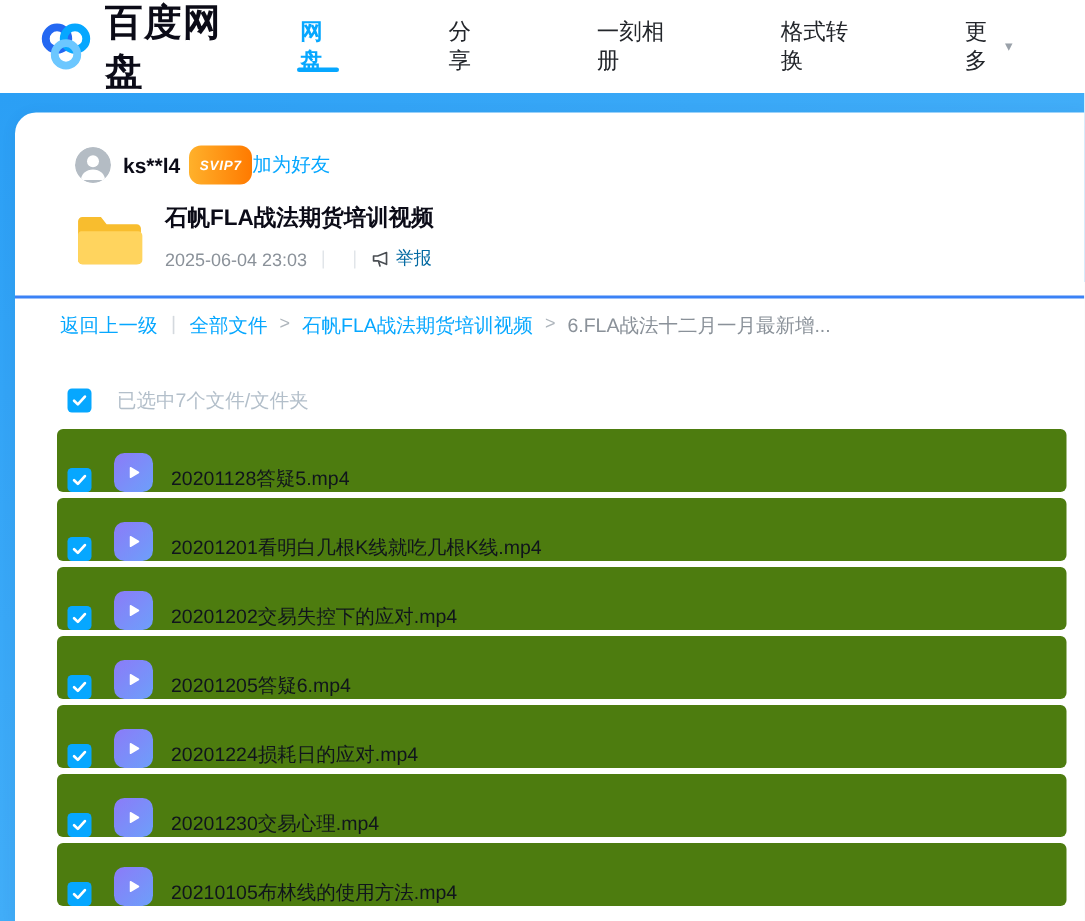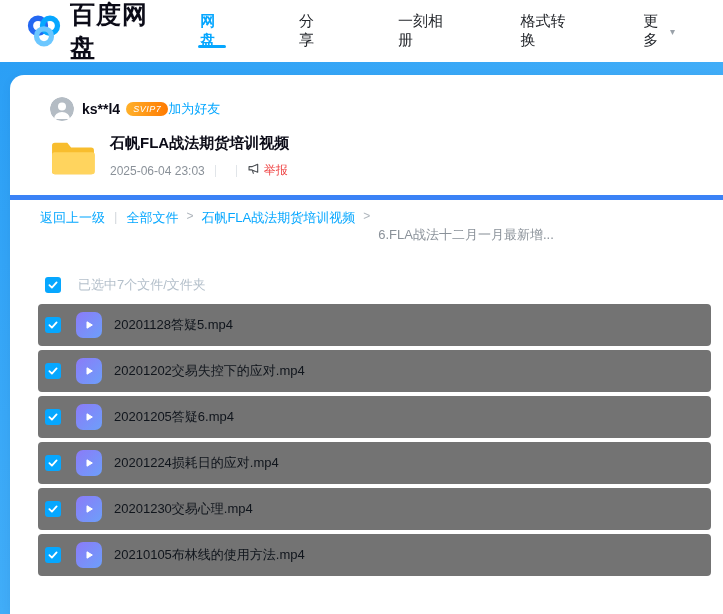--- a/index.html
+++ b/index.html
@@ -26,55 +26,55 @@
     background:linear-gradient(90deg,#2b9ff5 0%,#41adf8 100%); }
   .left-strip { position:absolute; top:62px; left:0; width:10px; height:552px;
     background:linear-gradient(180deg,#2b9ff5 0%,#41adf8 100%); }
 
   
   .card { position:absolute; top:75px; left:10px; width:713px; height:539px;
     background:#fff; border-top-left-radius:14px; overflow:hidden;
     box-shadow:0 2px 10px rgba(9,64,120,.08); }
 
   
-  .share-head { padding:22px 30px 16px 40px; border-bottom:5px solid #3b82f6; }
+  .share-head { padding:22px 30px 16px 40px; border-bottom:2px solid #3b82f6; }
   .owner-row { display:flex; align-items:center; }
   .avatar { width:24px; height:24px; border-radius:50%; overflow:hidden; display:inline-flex; cursor:pointer; }
   .owner-name { margin-left:8px; font-size:14px; font-weight:bold; color:#0b0b17; }
-  .vip-badge { margin-left:6px; display:inline-flex; align-items:center; height:14px;
+  .vip-badge { margin-left:6px; display:inline-flex; align-items:center; height:26px;
     padding:0 7px; border-radius:8px; background:linear-gradient(90deg,#ffb12b,#ff7a00);
-    color:#fff; font-size:9px; font-weight:normal; font-style:italic; letter-spacing:.5px; }
+    color:#fff; font-size:9px; font-weight:bold; font-style:italic; letter-spacing:.5px; }
   .add-friend { font-size:13px; color:#06a7ff; text-decoration:none; cursor:pointer; }
   .file-head { display:flex; align-items:center; margin-top:13px; }
   .folder-icon { width:46px; height:40px; display:inline-flex; }
   .file-meta { margin-left:14px; }
   .share-title { font-size:15px; font-weight:bold; color:#0b0b17; }
   .share-sub { display:flex; align-items:center; margin-top:9px; font-size:12px; color:#8a9199; }
   .vdiv { width:1px; height:12px; background:#e1e5e9; margin:0 10px; }
-  .report { display:inline-flex; color:#ef4444; text-decoration:none; cursor:pointer; }
+  .report { display:inline-flex; align-items:center; color:#0369a1; text-decoration:none; cursor:pointer; }
   .report-icon { width:13px; height:13px; display:inline-flex; margin-right:4px; }
 
   
   .breadcrumb { display:flex; align-items:flex-start; padding:9px 0 8px 30px; font-size:13px; }
   .crumb-back { color:#06a7ff; text-decoration:none; cursor:pointer; }
   .crumb-pipe { color:#d4d9de; margin:0 9px; }
   .crumb-link { color:#06a7ff; text-decoration:none; cursor:pointer; }
   .crumb-sep { color:#aeb5bc; margin:0 8px; font-size:12px; }
-  .crumb-current { color:#8a9199;margin-top:17px; }
+  .crumb-current { color:#8a9199; }
 
   
   .select-row { display:flex; align-items:center; height:30px; padding-left:35px; margin-top:18px; }
   .checkbox { width:16px; height:16px; border-radius:3px; background:#06a7ff;
     display:inline-flex; align-items:center; justify-content:center; flex:none; cursor:pointer; }
   .select-text { margin-left:17px; font-size:13px; color:#b3bfca; }
 
   
   .file-list { padding:4px 12px 0 28px; }
-  .file-row { display:flex; align-items:center; height:42px; margin-bottom:4px;
-    background:#737373; border-radius:4px; cursor:pointer; }
+  .file-row { display:flex; align-items:flex-end; height:42px; margin-bottom:4px;
+    background:#4d7c0f; border-radius:4px; cursor:pointer; }
   .file-row .checkbox { margin-left:7px; }
   .video-icon { width:26px; height:26px; border-radius:7px; margin-left:15px; flex:none;
     background:linear-gradient(135deg,#8b7bf8 0%,#6d9ffa 100%);
     display:inline-flex; align-items:center; justify-content:center; }
   .file-name { margin-left:12px; font-size:13px; color:#10151c; text-decoration:none; cursor:pointer; }
 </style>
 </head>
 <body>
 
 <div class="stage">
@@ -184,20 +184,33 @@
             </svg>
           </span>
         <span class="video-icon">
             <svg viewBox="0 0 24 24" width="16" height="16">
               <path d="M9 7.2 L17 12 L9 16.8 Z" fill="#fff" stroke="#fff" stroke-width="1.5" stroke-linejoin="round"></path>
             </svg>
           </span>
         <a class="file-name">20201128答疑5.mp4</a>
       </div>
 
+      <div class="file-row">
+        <span class="checkbox">
+            <svg viewBox="0 0 12 12" width="12" height="12">
+              <path d="M2.4 6.2 L4.9 8.6 L9.6 3.4" stroke="#fff" stroke-width="1.8" fill="none" stroke-linecap="round" stroke-linejoin="round"></path>
+            </svg>
+          </span>
+        <span class="video-icon">
+            <svg viewBox="0 0 24 24" width="16" height="16">
+              <path d="M9 7.2 L17 12 L9 16.8 Z" fill="#fff" stroke="#fff" stroke-width="1.5" stroke-linejoin="round"></path>
+            </svg>
+          </span>
+        <a class="file-name">20201201看明白几根K线就吃几根K线.mp4</a>
+      </div>
 
       <div class="file-row">
         <span class="checkbox">
             <svg viewBox="0 0 12 12" width="12" height="12">
               <path d="M2.4 6.2 L4.9 8.6 L9.6 3.4" stroke="#fff" stroke-width="1.8" fill="none" stroke-linecap="round" stroke-linejoin="round"></path>
             </svg>
           </span>
         <span class="video-icon">
             <svg viewBox="0 0 24 24" width="16" height="16">
               <path d="M9 7.2 L17 12 L9 16.8 Z" fill="#fff" stroke="#fff" stroke-width="1.5" stroke-linejoin="round"></path>

